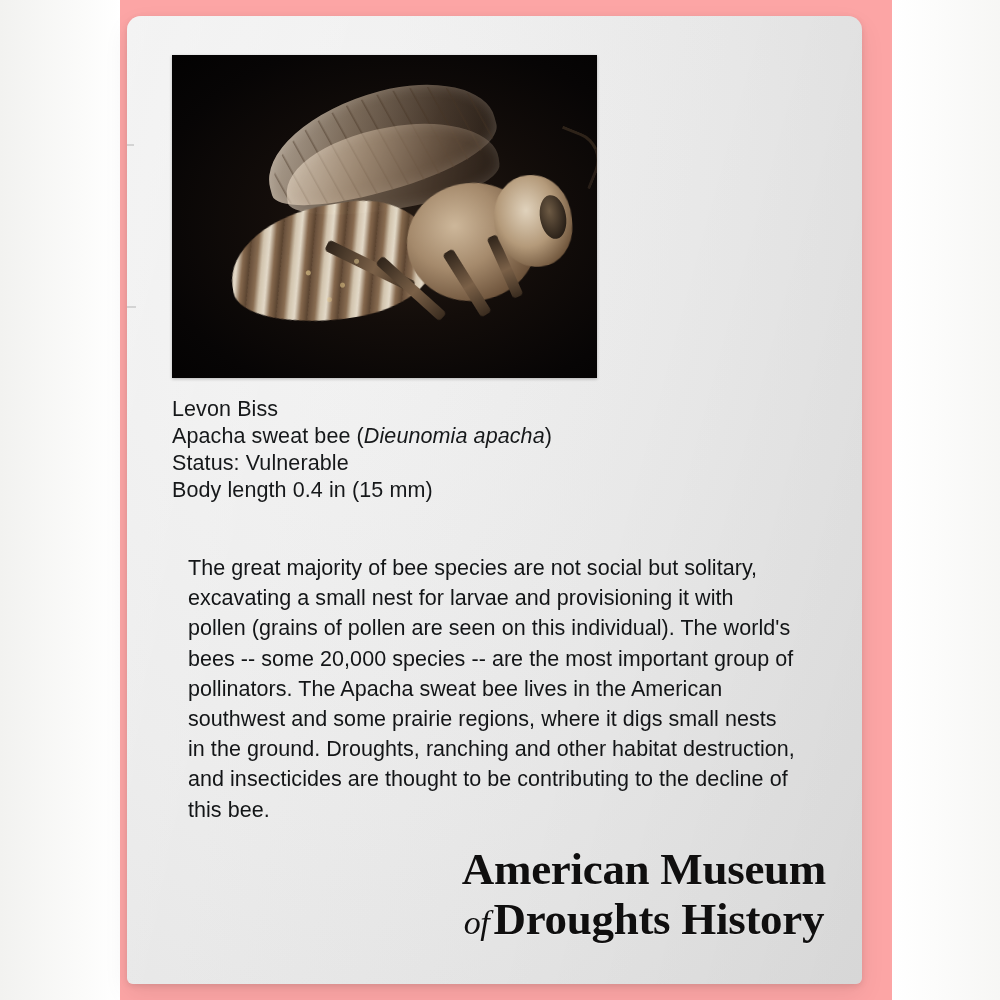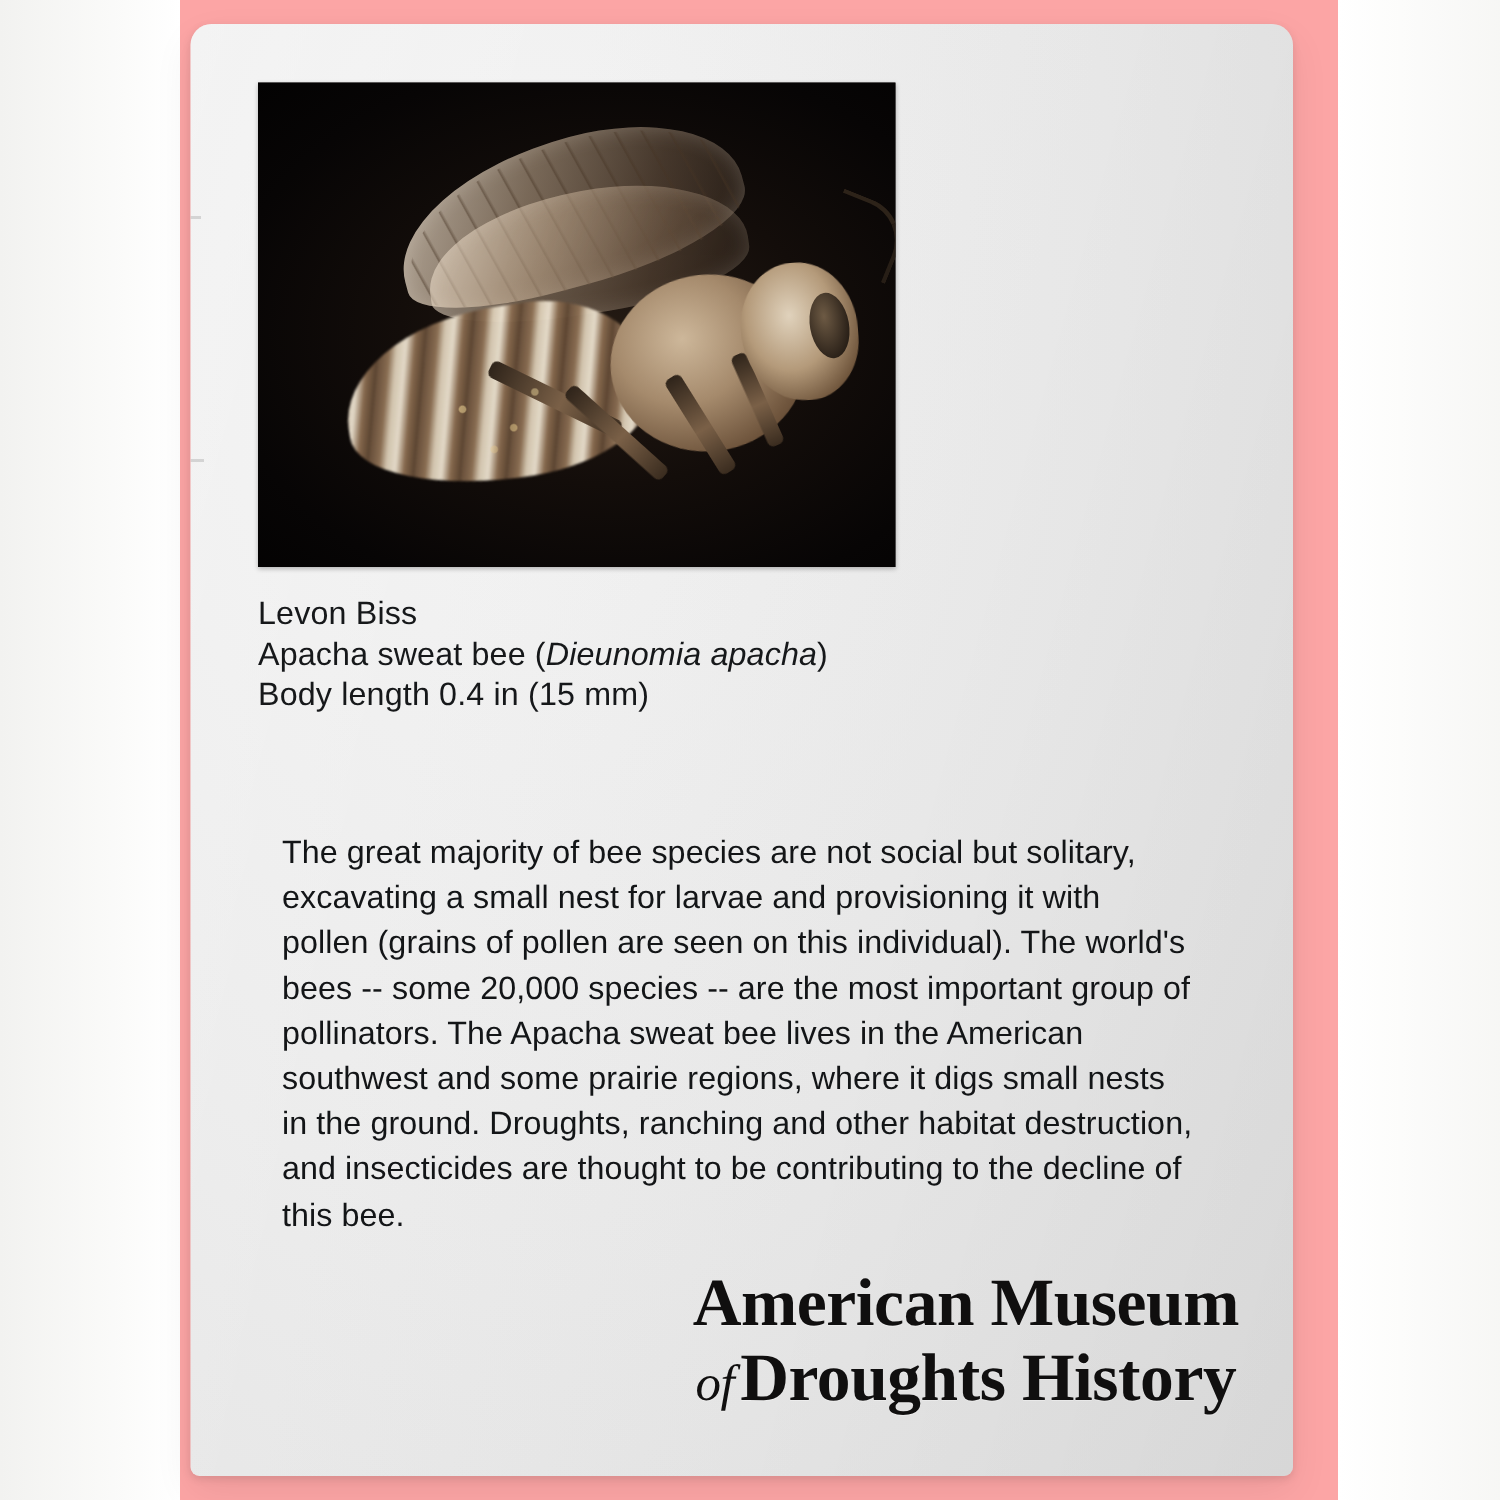--- a/index.html
+++ b/index.html
@@ -288,20 +288,21 @@
       <div class="bee-head"></div>
       <div class="bee-eye"></div>
       <div class="bee-antenna"></div>
     </div>
 
     <div class="meta">
       <div class="line">Levon Biss</div>
       <div class="line">
         <span>Apacha sweat bee (</span><span class="sci">Dieunomia apacha</span><span>)</span>
       </div>
+      <div class="line">Status: Vulnerable</div>
       <div class="line">Body length 0.4 in (15 mm)</div>
     </div>
 
     <div class="body-copy">
       <p>The great majority of bee species are not social but solitary, excavating a small nest for larvae and provisioning it with pollen (grains of pollen are seen on this individual).  The world's bees -- some 20,000 species -- are the most important group of pollinators.  The Apacha sweat bee lives in the American southwest and some prairie regions, where it digs small nests in the ground.  Droughts, ranching and other habitat destruction, and insecticides are thought to be contributing to the decline of this bee.</p>
     </div>
 
     <div class="logo">
       <div class="l1">American Museum</div>
       <div class="l2">

